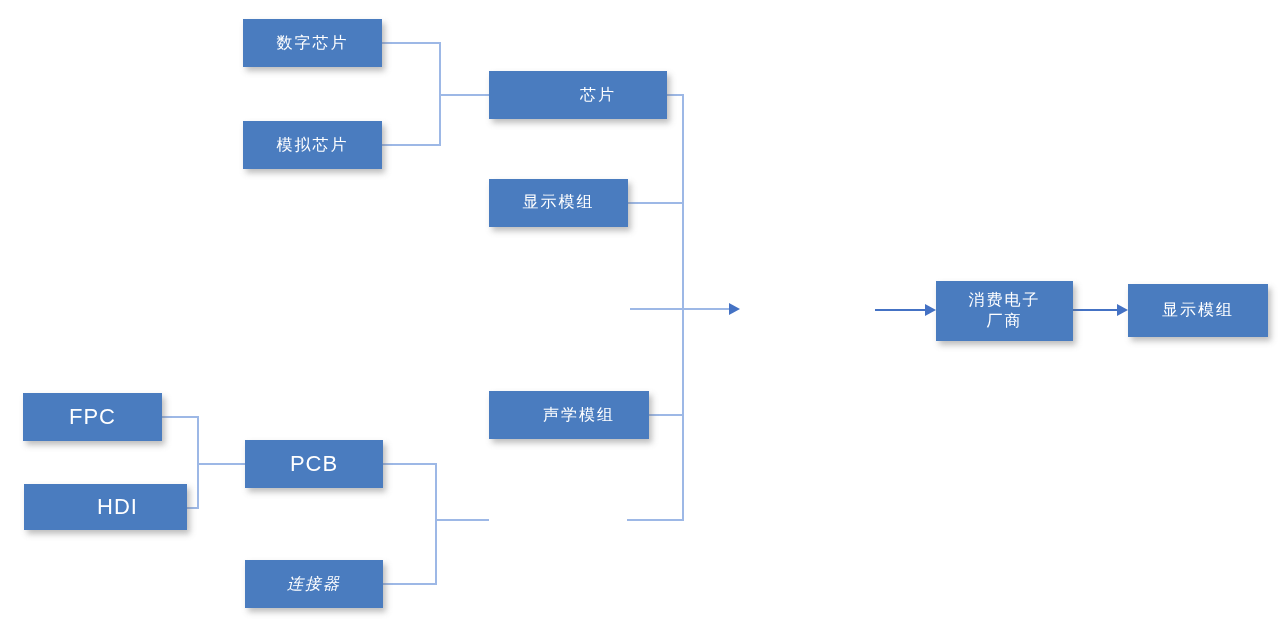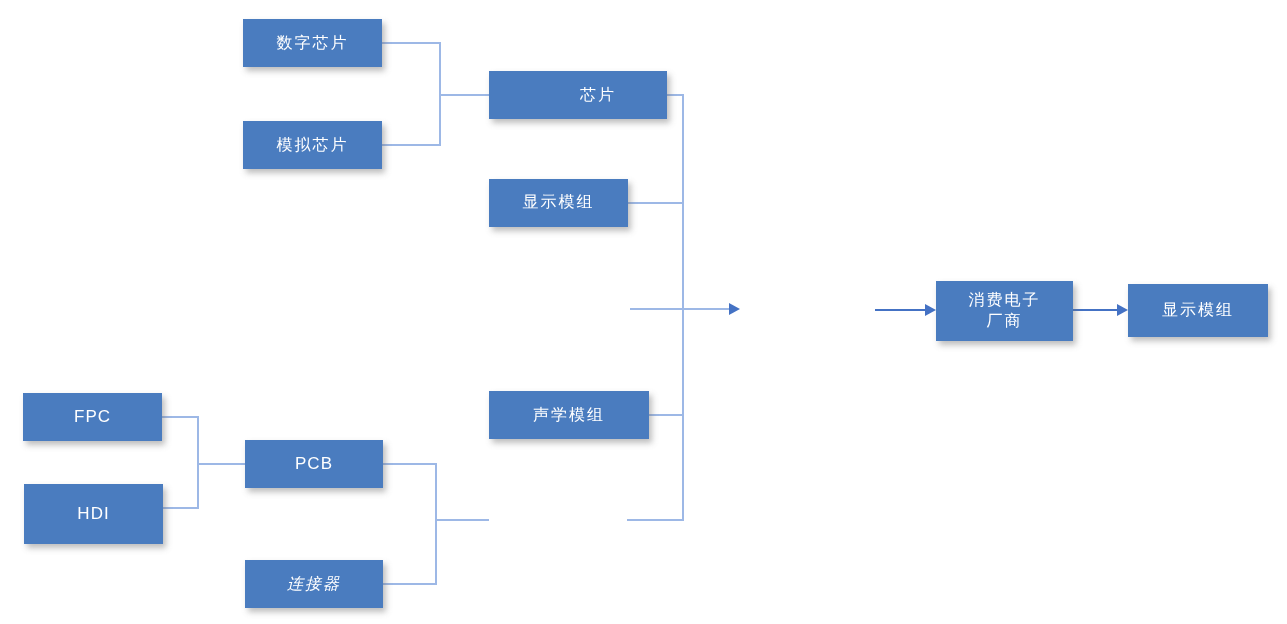--- a/index.html
+++ b/index.html
@@ -22,21 +22,21 @@
     display: flex;
     align-items: center;
     justify-content: center;
     text-align: center;
     font-size: 16px;
     letter-spacing: 2px;
     line-height: 1.3;
     white-space: pre-line;
     box-shadow: 3px 4px 6px rgba(110,110,110,0.45);
   }
-  .node.latin { letter-spacing: 1px; font-size: 17px; }
+  .node.latin { letter-spacing: 1px; font-size: 22px; }
   .line {
     position: absolute;
     background: #9DB8E6;
   }
   .line.dark { background: #4472C4; }
   .arrowhead {
     position: absolute;
     width: 0;
     height: 0;
     border-top: 6px solid transparent;
@@ -76,22 +76,22 @@
   <div class="line dark" style="left:875px; top:309px; width:51px; height:2px;"></div>
   <div class="arrowhead" style="left:925px; top:304px;"></div>
 
   <div class="line dark" style="left:1073px; top:309px; width:45px; height:2px;"></div>
   <div class="arrowhead" style="left:1117px; top:304px;"></div>
 
   <div class="node" style="left:243px;  top:19px;  width:139px; height:48px;">数字芯片</div>
   <div class="node" style="left:243px;  top:121px; width:139px; height:48px;">模拟芯片</div>
   <div class="node" style="left:489px;  top:71px;  width:138px; height:48px;padding-left:40px;">芯片</div>
   <div class="node" style="left:489px;  top:179px; width:139px; height:48px;font-family:Liberation Mono, monospace;">显示模组</div>
-  <div class="node" style="left:489px;  top:391px; width:160px; height:48px;">声学模组</div>
+  <div class="node" style="left:489px;  top:391px; width:140px; height:48px;padding-left:20px;">声学模组</div>
   <div class="node latin" style="left:23px; top:393px; width:139px; height:48px;">FPC</div>
-  <div class="node latin" style="left:24px; top:484px; width:139px; height:60px;">HDI</div>
+  <div class="node latin" style="left:24px; top:484px; width:139px; height:46px;padding-left:24px;">HDI</div>
   <div class="node latin" style="left:245px; top:440px; width:138px; height:48px;">PCB</div>
   <div class="node" style="left:245px;  top:560px; width:138px; height:48px;font-style:italic;">连接器</div>
   <div class="node" style="left:936px;  top:281px; width:137px; height:60px;">消费电子
 厂商</div>
   <div class="node" style="left:1128px; top:284px; width:140px; height:53px;">显示模组</div>
 
 </div>
 
 </body></html>

